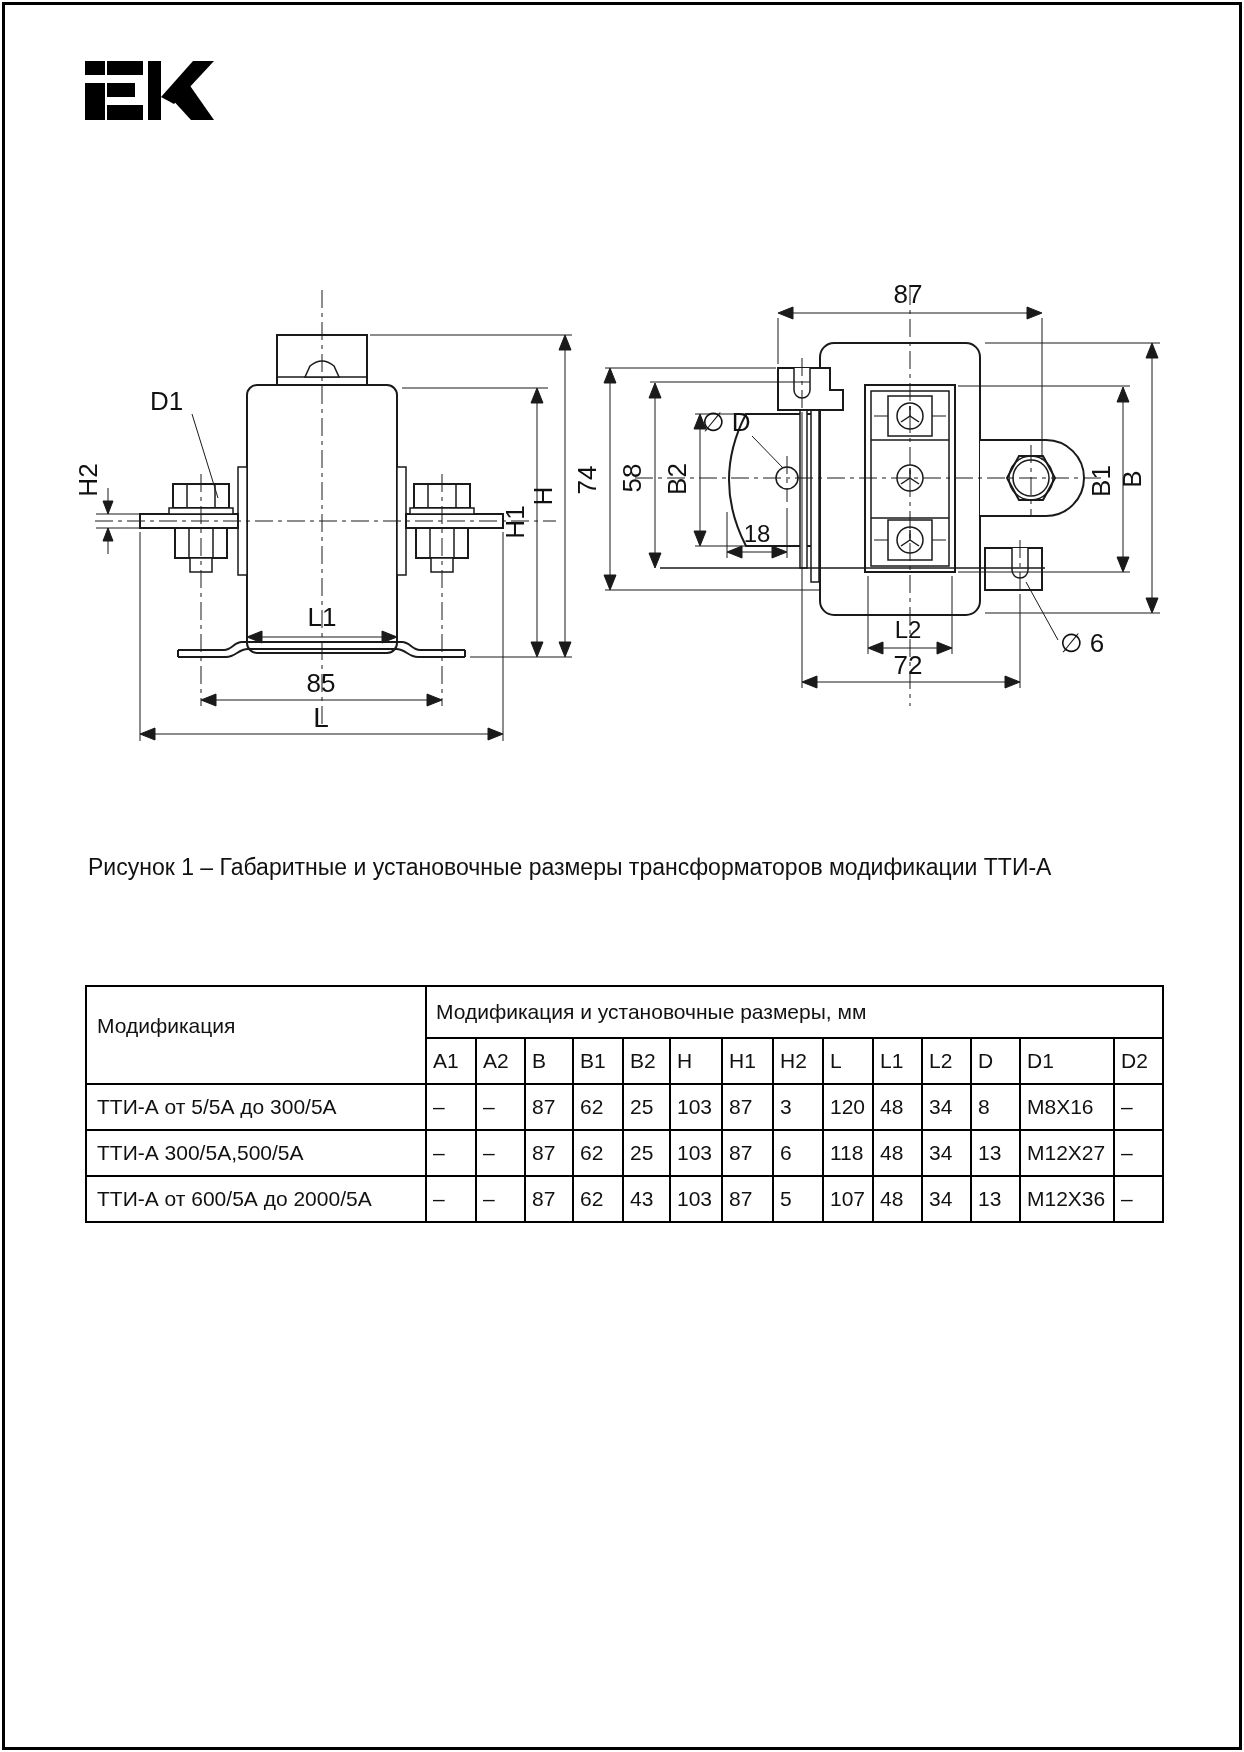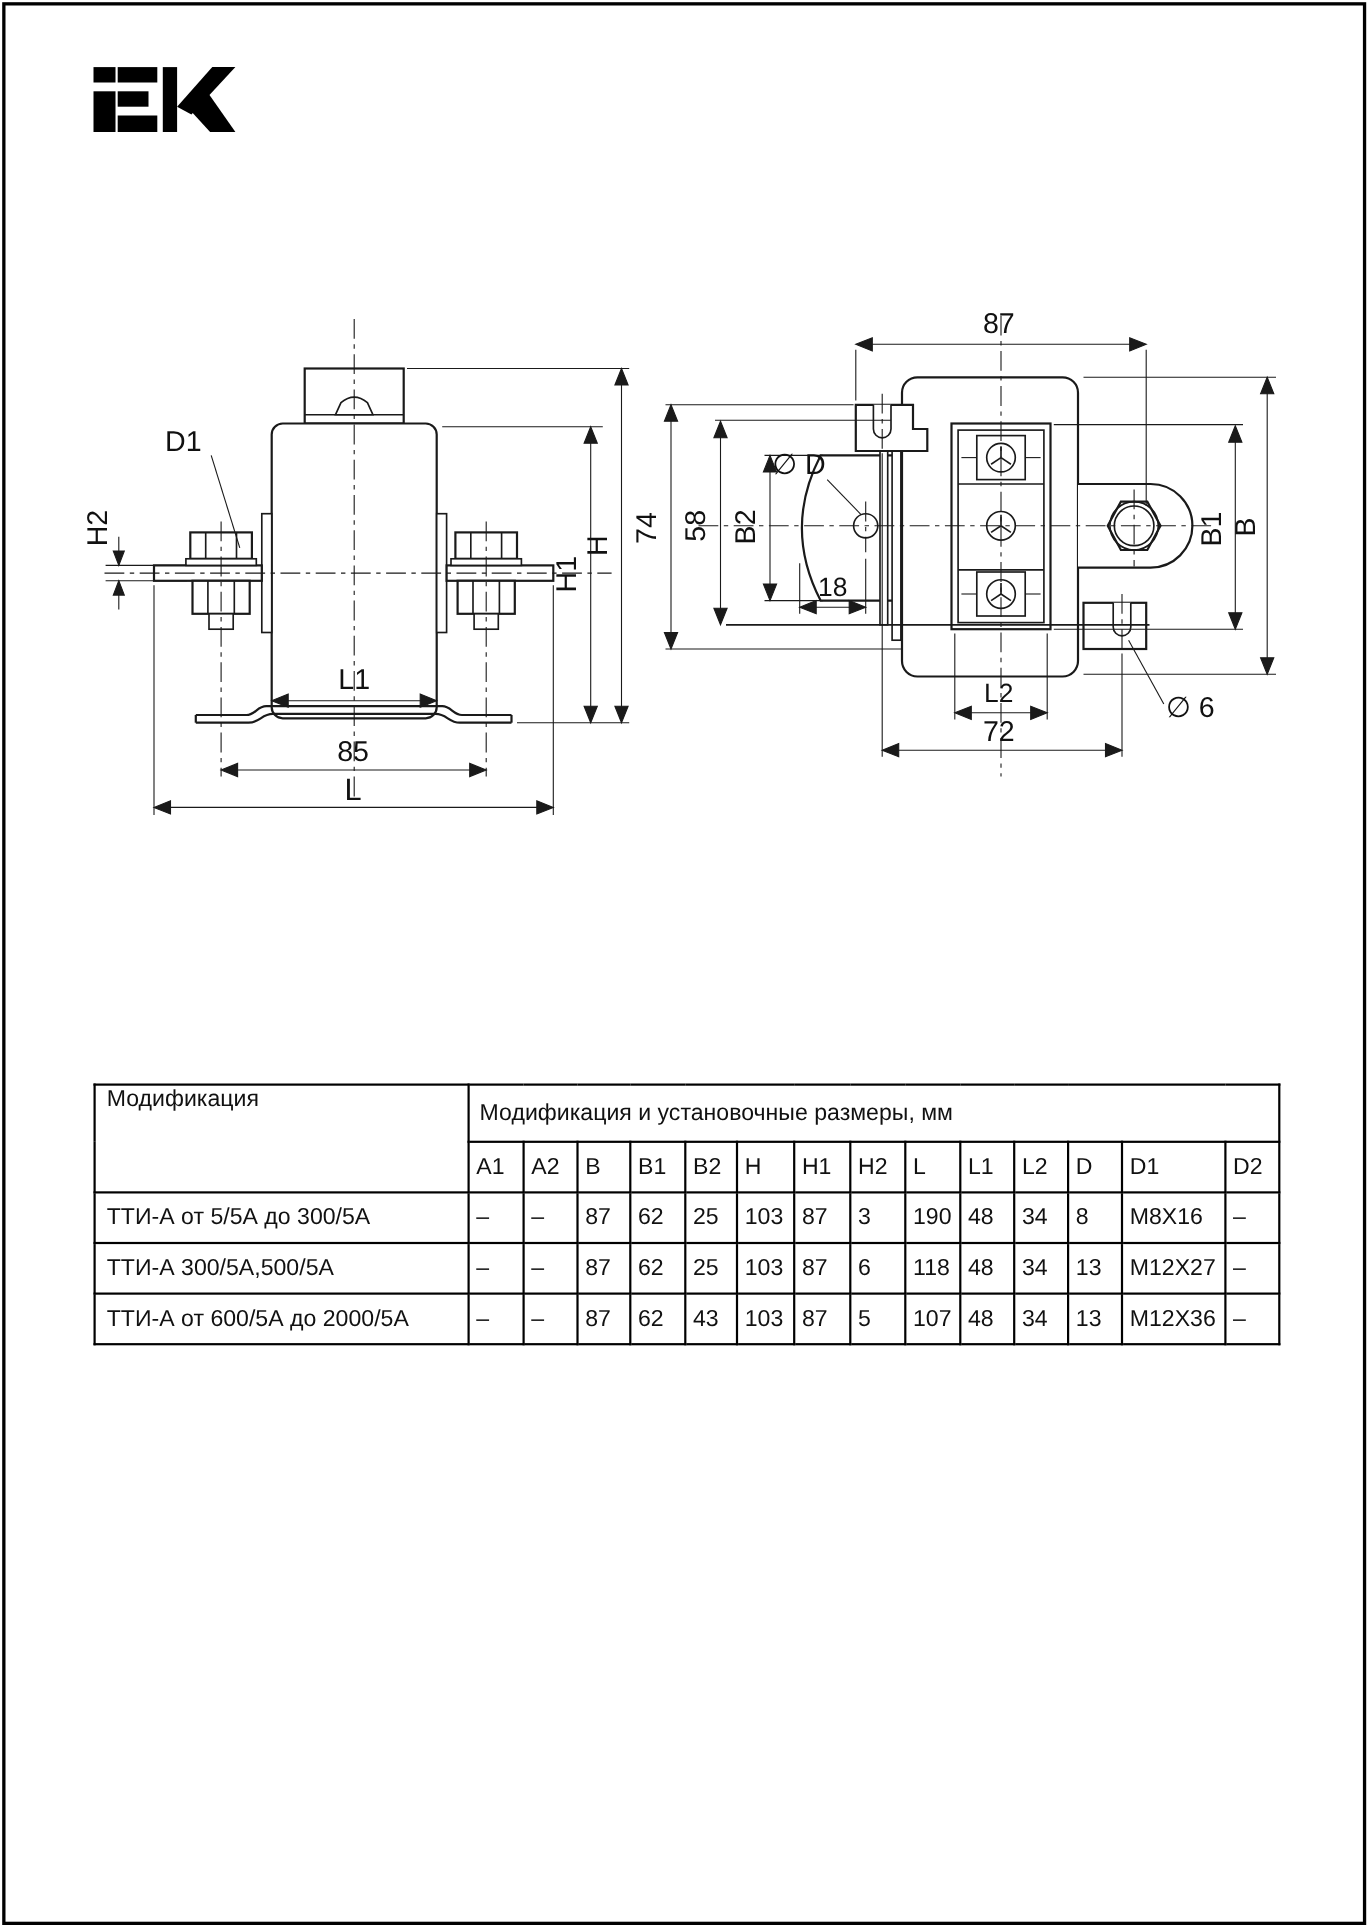--- a/index.html
+++ b/index.html
@@ -12,21 +12,21 @@
   .dim-sm{font-size:24px;}
   .dim-lg{font-size:28px;}
   .caption{position:absolute;left:88px;top:854px;font-size:23px;white-space:nowrap;}
   .dim-table{position:absolute;left:85px;top:985px;border-collapse:collapse;table-layout:fixed;
              width:1077px;font-size:21px;}
   .dim-table th,.dim-table td{border:2px solid #000;padding:0 6px;text-align:left;
              font-weight:400;white-space:nowrap;overflow:hidden;}
   .dim-table .hrow1 th{height:50px;}
   .dim-table .hrow2 th{height:44px;}
   .dim-table td{height:44px;margin-left:48px;}
-  .dim-table th.mod{vertical-align:top;padding-top:0;padding-left:10px;margin-left:28px;}
+  .dim-table th.mod{vertical-align:top;padding-top:27px;padding-left:10px;margin-left:28px;}
   .dim-table td.name{padding-left:10px;}
   .dim-table th.group{padding-left:9px;}
 </style>
 </head>
 <body>
 
 <div class="page">
   <div class="frame"></div>
 
   <svg class="drawing" width="1244" height="780" viewBox="0 0 1244 780">
@@ -268,20 +268,21 @@
         <text class="dim-sm" x="757" y="542" text-anchor="middle">18</text>
         <text class="dim-sm" x="908" y="638" text-anchor="middle">L2</text>
         <text class="dim" x="908" y="674" text-anchor="middle">72</text>
         <text class="dim" x="1110" y="481" text-anchor="middle" transform="rotate(-90 1110 481)">B1</text>
         <text class="dim" x="1141" y="479" text-anchor="middle" transform="rotate(-90 1141 479)">B</text>
         <text class="dim" x="1060" y="652">∅ 6</text>
       </g>
     </g>
   </svg>
 
+  <div class="caption">Рисунок 1 – Габаритные и установочные размеры трансформаторов модификации ТТИ-А</div>
 
   <table class="dim-table">
     <colgroup>
       <col style="width:340px">
         <col style="width:50px">
         <col style="width:49px">
         <col style="width:48px">
       <col style="width:50px">
         <col style="width:47px">
         <col style="width:52px">
@@ -318,21 +319,21 @@
     <tr>
       <td class="name">ТТИ-А от 5/5А до 300/5А</td>
       <td>–</td>
       <td>–</td>
       <td>87</td>
       <td>62</td>
       <td>25</td>
       <td>103</td>
       <td>87</td>
       <td>3</td>
-      <td>190</td>
+      <td>120</td>
       <td>48</td>
       <td>34</td>
       <td>8</td>
       <td>M8X16</td>
       <td>–</td>
     </tr>
     <tr>
       <td class="name">ТТИ-А 300/5А,500/5А</td>
       <td>–</td>
       <td>–</td>

